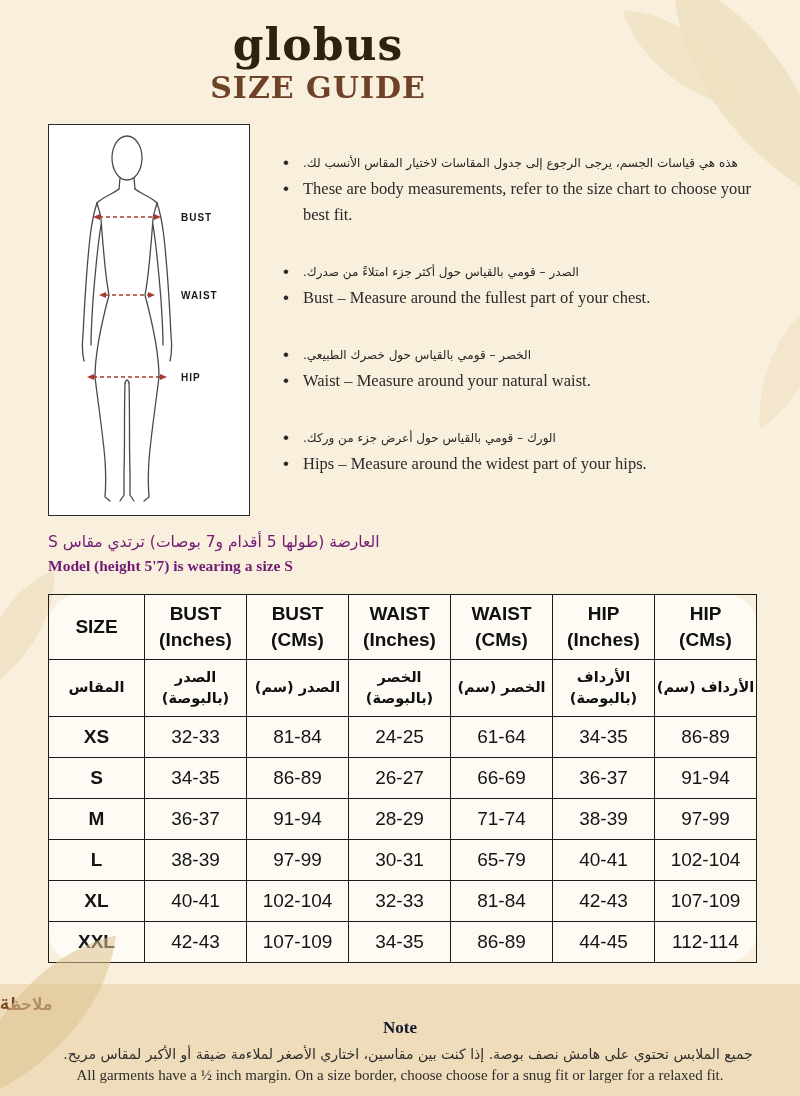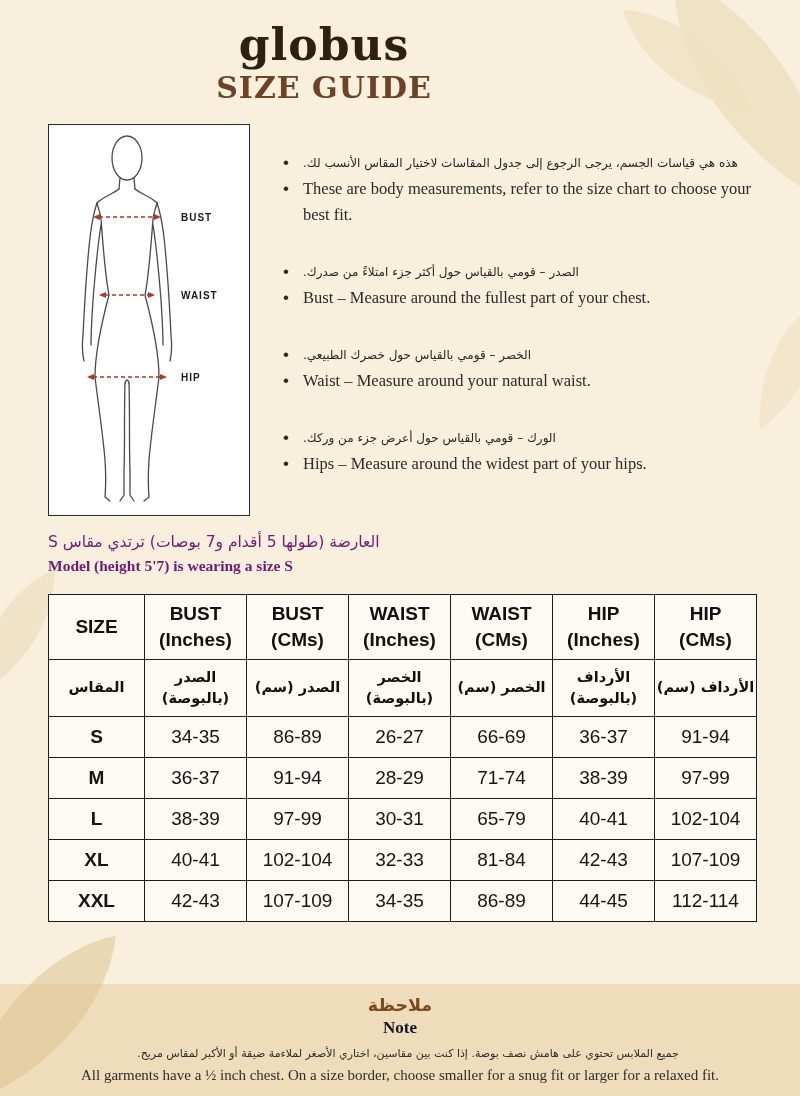--- a/index.html
+++ b/index.html
@@ -6,21 +6,21 @@
   body { font-family:"Liberation Sans", sans-serif; }
   .page {
     position:relative; width:800px; height:1096px;
     background:#f8efdc; overflow:hidden;
   }
   
   .leaf { position:absolute; z-index:0; pointer-events:none; }
   .leaf svg { width:100%; height:100%; display:block; }
 
   
-  .header { position:absolute; top:22px; left:6px; width:636px; text-align:center; z-index:1; }
+  .header { position:absolute; top:22px; left:0; width:636px; text-align:center; z-index:1; }
   .logo {
     font-family:"DejaVu Serif", serif; font-weight:700; font-size:44px;
     color:#30200f; letter-spacing:1px; line-height:1.05;
   }
   .guide-title {
     font-family:"DejaVu Serif", serif; font-weight:700; font-size:30px;
     color:#6e4226; letter-spacing:1px; margin-top:2px;
   }
 
   
@@ -52,21 +52,21 @@
   }
   .model-note .en {
     font-family:"Liberation Serif", serif; font-size:15.5px; color:#701a75;
     line-height:23px; font-weight:600;
   }
 
   
   .size-table-wrap { position:absolute; left:48px; top:594px; z-index:1; }
   table.size-table {
     border-collapse:collapse; width:708px; background:#fdfbf3;
-    font-family:"Liberation Sans", sans-serif; table-layout:fixed;
+    font-family:"Liberation Sans", sans-serif; table-layout:fixed;border-radius:32px;
   }
   .size-table th, .size-table td {
     border:1.6px solid #1c1c1c; text-align:center; vertical-align:middle; padding:0;
   }
   .thead-en th { font-size:19px; font-weight:700; color:#101010; height:64px; line-height:1.35; }
   .thead-ar th { font-size:14.5px; font-weight:700; color:#101010; height:56px; line-height:1.45;
                  font-family:"DejaVu Sans", sans-serif; }
   .size-table td { font-size:19px; color:#141414; height:40px; }
   .size-table td.size-cell { font-weight:700; }
 
@@ -78,21 +78,21 @@
   .footer-inner { position:relative; z-index:3; padding-top:9px; }
   .note-title-ar {
     font-family:"DejaVu Sans", sans-serif; font-weight:700; font-size:17.5px;
     color:#7c4a21; line-height:24px;
   }
   .note-title-en {
     font-family:"Liberation Serif", serif; font-weight:700; font-size:17px;
     color:#0f172a; line-height:22px;
   }
   .note-body-ar {
-    font-family:"DejaVu Sans", sans-serif; font-size:11px; color:#2e2e2e;
+    font-family:"DejaVu Sans", sans-serif; font-size:14px; color:#2e2e2e;
     line-height:22px; margin-top:4px;padding-left:16px;
   }
   .note-body-en {
     font-family:"Liberation Serif", serif; font-size:15px; color:#2e2e2e;
     line-height:21px;
   }
 </style>
 </head>
 <body>
 
@@ -288,20 +288,29 @@
           <th dir="rtl">
             <div>الأرداف</div>
             <div>(بالبوصة)</div>
           </th>
           <th dir="rtl">
             <div>الأرداف (سم)</div>
           </th>
         </tr>
 
         <tr>
+          <td class="size-cell">XS</td>
+          <td>32-33</td>
+          <td>81-84</td>
+          <td>24-25</td>
+          <td>61-64</td>
+          <td>34-35</td>
+          <td>86-89</td>
+        </tr>
+        <tr>
           <td class="size-cell">S</td>
           <td>34-35</td>
           <td>86-89</td>
           <td>26-27</td>
           <td>66-69</td>
           <td>36-37</td>
           <td>91-94</td>
         </tr>
         <tr>
           <td class="size-cell">M</td>
@@ -338,20 +347,20 @@
           <td>86-89</td>
           <td>44-45</td>
           <td>112-114</td>
         </tr>
       </tbody>
     </table>
   </div>
 
   <div class="footer">
     <div class="footer-inner">
-      <div class="note-title-ar rtl" style="direction:rtl; text-align:center;">ملاحظة</div>
+      <div class="note-title-ar rtl" style="direction:rtl; font-family:Liberation Mono, monospace;">ملاحظة</div>
       <div class="note-title-en">Note</div>
       <div class="note-body-ar" style="direction:rtl;">جميع الملابس تحتوي على هامش نصف بوصة. إذا كنت بين مقاسين، اختاري الأصغر لملاءمة ضيقة أو الأكبر لمقاس مريح.</div>
-      <div class="note-body-en">All garments have a ½ inch chest. On a size border, choose smaller for a snug fit or larger for a relaxed fit.</div>
+      <div class="note-body-en">All garments have a ½ inch margin. On a size border, choose choose for a snug fit or larger for a relaxed fit.</div>
     </div>
   </div>
 
 </div>
 
 </body></html>

